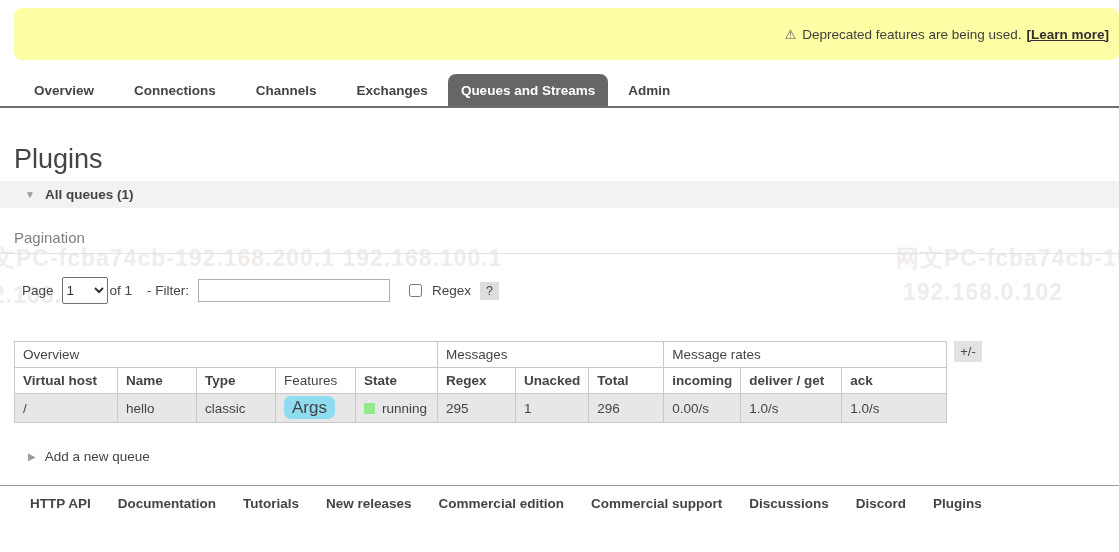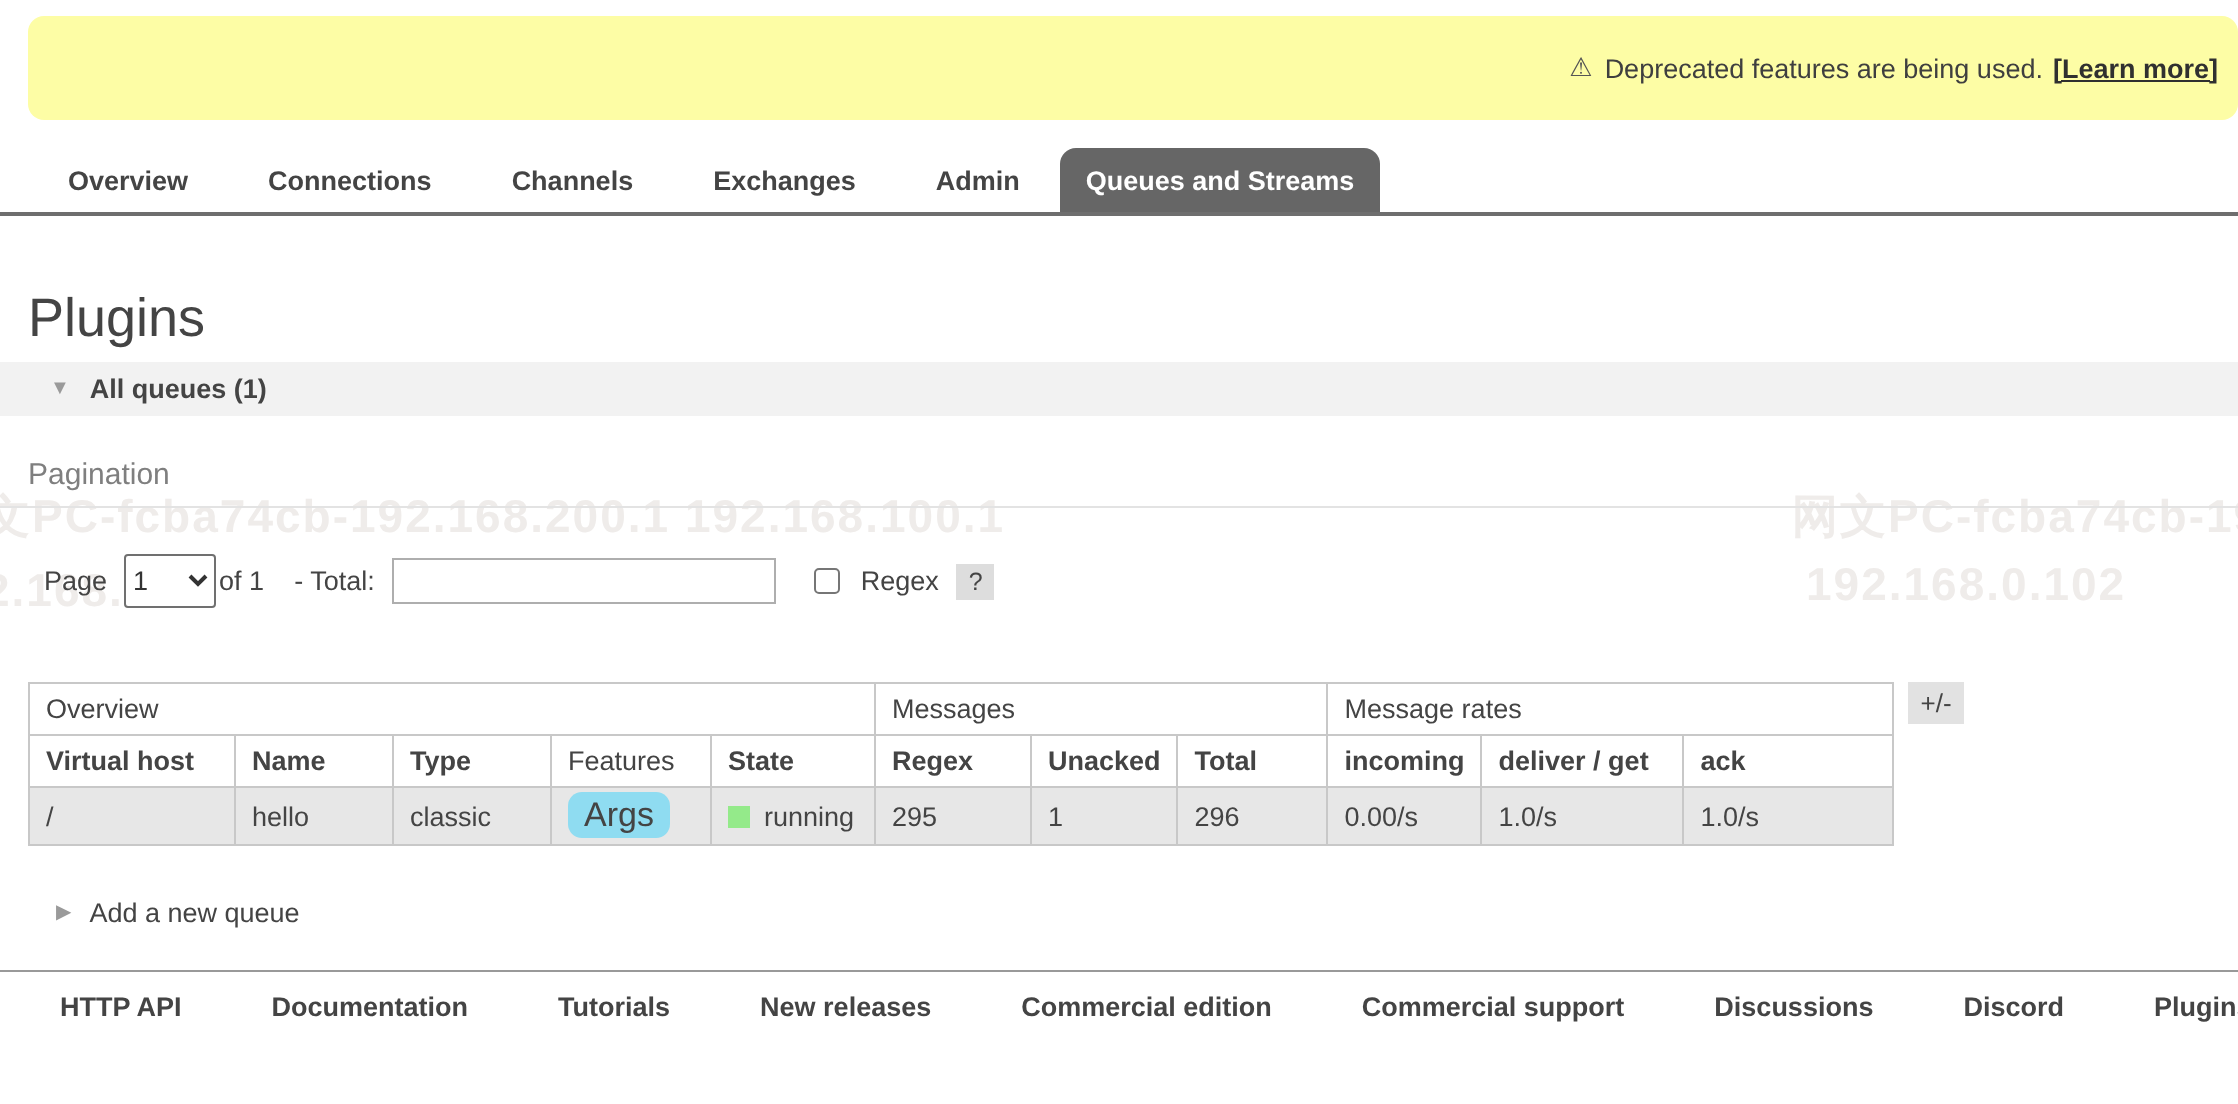--- a/index.html
+++ b/index.html
@@ -152,21 +152,21 @@
     cursor:pointer;
   }
   .add-queue .tri { color:#9a9a9a; font-size:10px; }
   .add-queue .lbl { font-weight:normal; font-size:13.5px; color:#444; margin-left:9px; }
 
   
   .footer {
     margin-top:21px;
     border-top:1px solid #999;
     padding:10px 0 0 30px;
-    display:flex; gap:45px;
+    display:flex; gap:27px;
     font-size:13.5px; font-weight:bold; color:#444;
   }
   .footer a { color:#444; text-decoration:none; cursor:pointer; white-space:nowrap; }
 </style>
 </head>
 <body>
 
 <span class="wm wm-a">文PC-fcba74cb-192.168.200.1 192.168.100.1</span>
 <span class="wm wm-b">网文PC-fcba74cb-192.1</span>
 <span class="wm wm-c">192.168.0.102</span>
@@ -178,40 +178,40 @@
     <span class="warn-icon">⚠</span>
     <span>Deprecated features are being used.</span>
     <span class="learn-more">[Learn more]</span>
   </div>
 
   <div class="nav">
     <div class="tab">Overview</div>
     <div class="tab">Connections</div>
     <div class="tab">Channels</div>
     <div class="tab">Exchanges</div>
+    <div class="tab active">Queues and Streams</div>
     <div class="tab">Admin</div>
-    <div class="tab active">Queues and Streams</div>
   </div>
 
   <h1 class="page-title">Plugins</h1>
 
   <div class="section-bar">
     <span class="tri">▼</span>
     <span class="lbl">All queues (1)</span>
   </div>
 
   <div class="pagination-head">Pagination</div>
 
   <div class="controls">
     <span>Page</span>
     <select>
       <option>1</option>
     </select>
     <span class="of-label">of 1</span>
-    <span class="filter-label">- Total:</span>
+    <span class="filter-label">- Filter:</span>
     <input type="text" value="" style="">
     <input type="checkbox" style="">
     <span class="regex-label">Regex</span>
     <span class="help">?</span>
   </div>
 
   <div class="table-zone">
     <table class="queues">
       <colgroup>
         <col style="width:103px">

